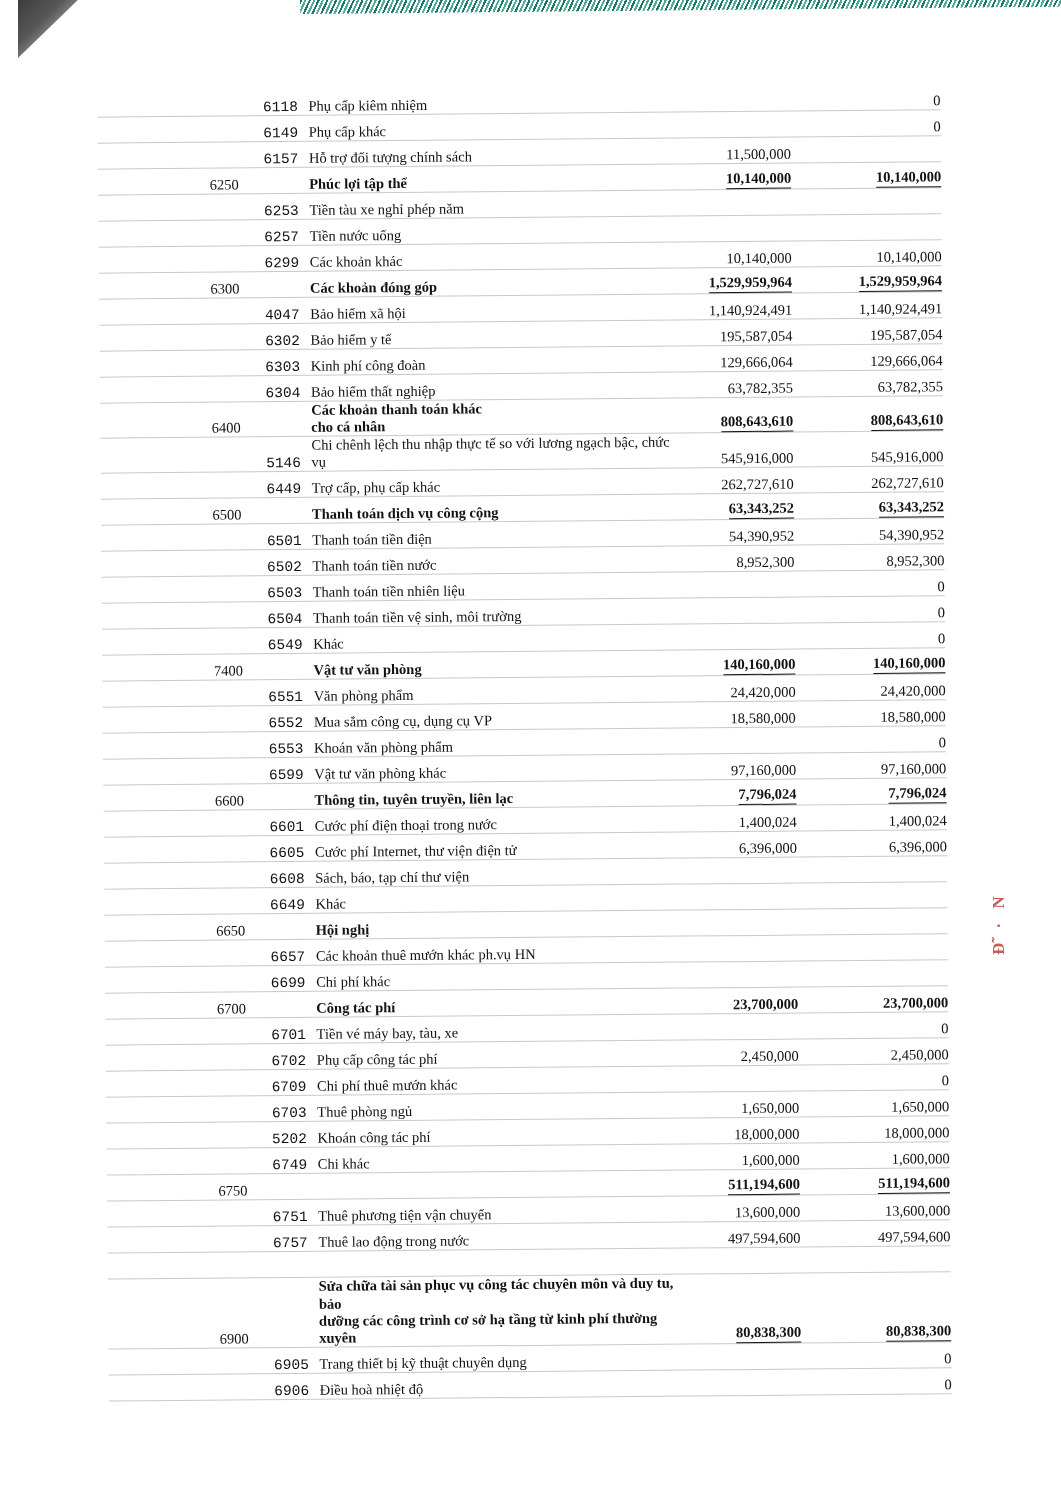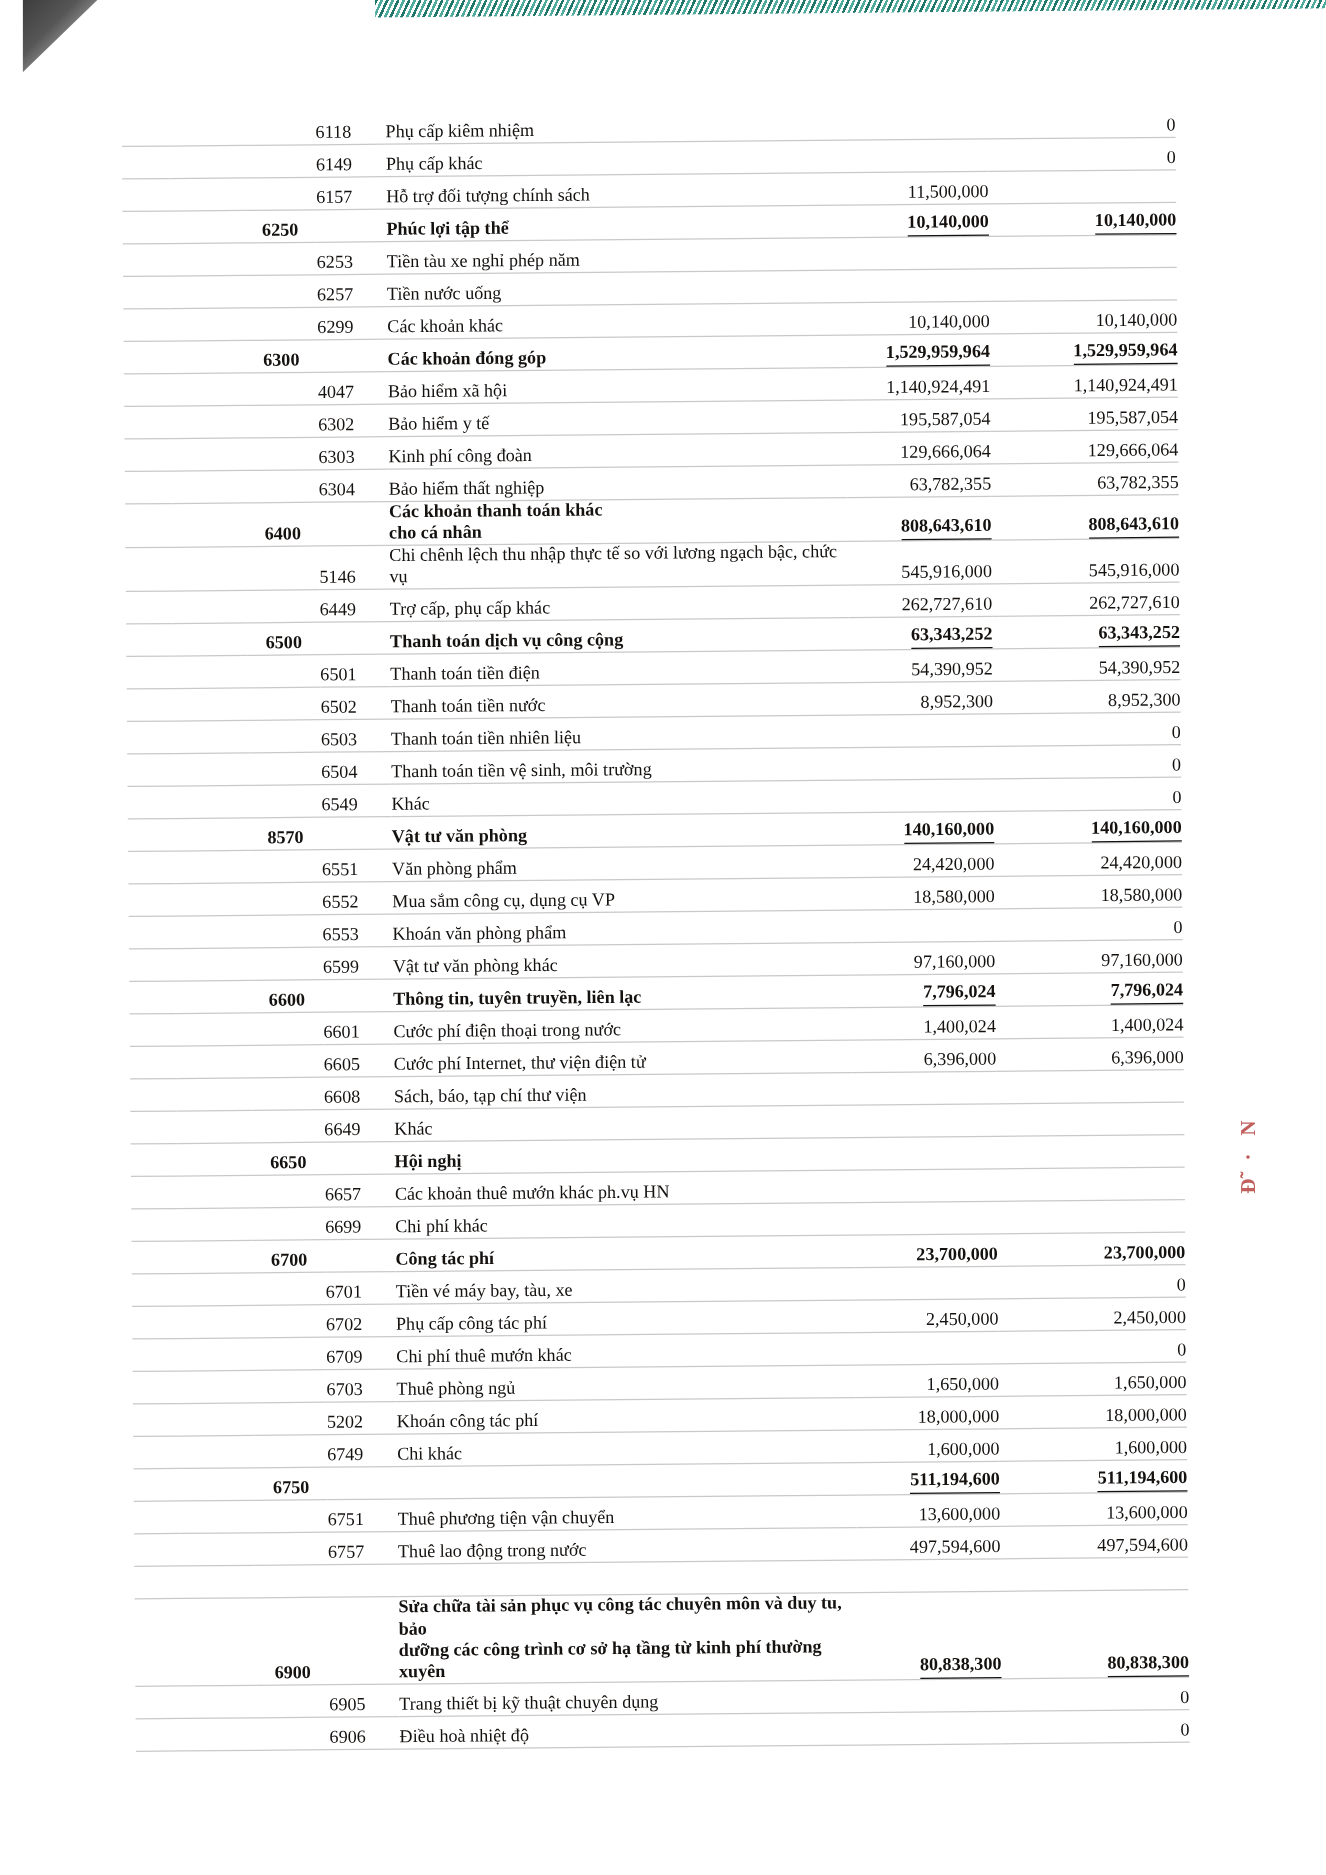--- a/index.html
+++ b/index.html
@@ -56,24 +56,24 @@
     padding:0;
     vertical-align:bottom;
     height:25px;
     font-size:14.5px;
     color:#14110f;
   }
   
   .c-blank1{width:37px;border-left:1.6px solid #1a1a1a;}
   .c-blank2{width:60px;border-left:1.6px solid #1a1a1a;}
   .c-grp   {width:58px;border-left:1.6px solid #1a1a1a;
-            text-align:center;font-weight:bold;font-size:15px;
+            text-align:center;font-weight:normal;font-size:15px;
             padding-bottom:2px;}
-  .c-sub   {width:56px;text-align:left;font-size:14.5px;
-            padding-bottom:2px;}
+  .c-sub   {width:56px;text-align:center;font-size:14.5px;
+            padding-bottom:2px;font-family:Liberation Mono, monospace;}
   .c-desc  {border-left:1.6px solid #1a1a1a;
             padding-left:7px;padding-bottom:2px;line-height:1.18;}
   .c-v1    {width:115px;border-left:1.6px solid #1a1a1a;
             text-align:right;padding-right:5px;padding-bottom:1px;
             white-space:nowrap;}
   .c-v2    {width:150px;border-left:1.6px solid #1a1a1a;
             border-right:1.6px solid #1a1a1a;
             text-align:right;padding-right:5px;padding-bottom:1px;
             white-space:nowrap;}
 
@@ -329,21 +329,21 @@
           <td class="c-sub">6549</td>
           <td class="c-desc">
             <span class="desc-l1">Khác</span>
           </td>
           <td class="c-v1"></td>
           <td class="c-v2">0</td>
         </tr>
         <tr class="row-group">
           <td class="c-blank1"></td>
           <td class="c-blank2"></td>
-          <td class="c-grp">8570</td>
+          <td class="c-grp">7400</td>
           <td class="c-sub"></td>
           <td class="c-desc">
             <span class="desc-l1">Vật tư văn phòng</span>
           </td>
           <td class="c-v1"><span class="underlined">140,160,000</span></td>
           <td class="c-v2"><span class="underlined">140,160,000</span></td>
         </tr>
         <tr>
           <td class="c-blank1"></td>
           <td class="c-blank2"></td>

